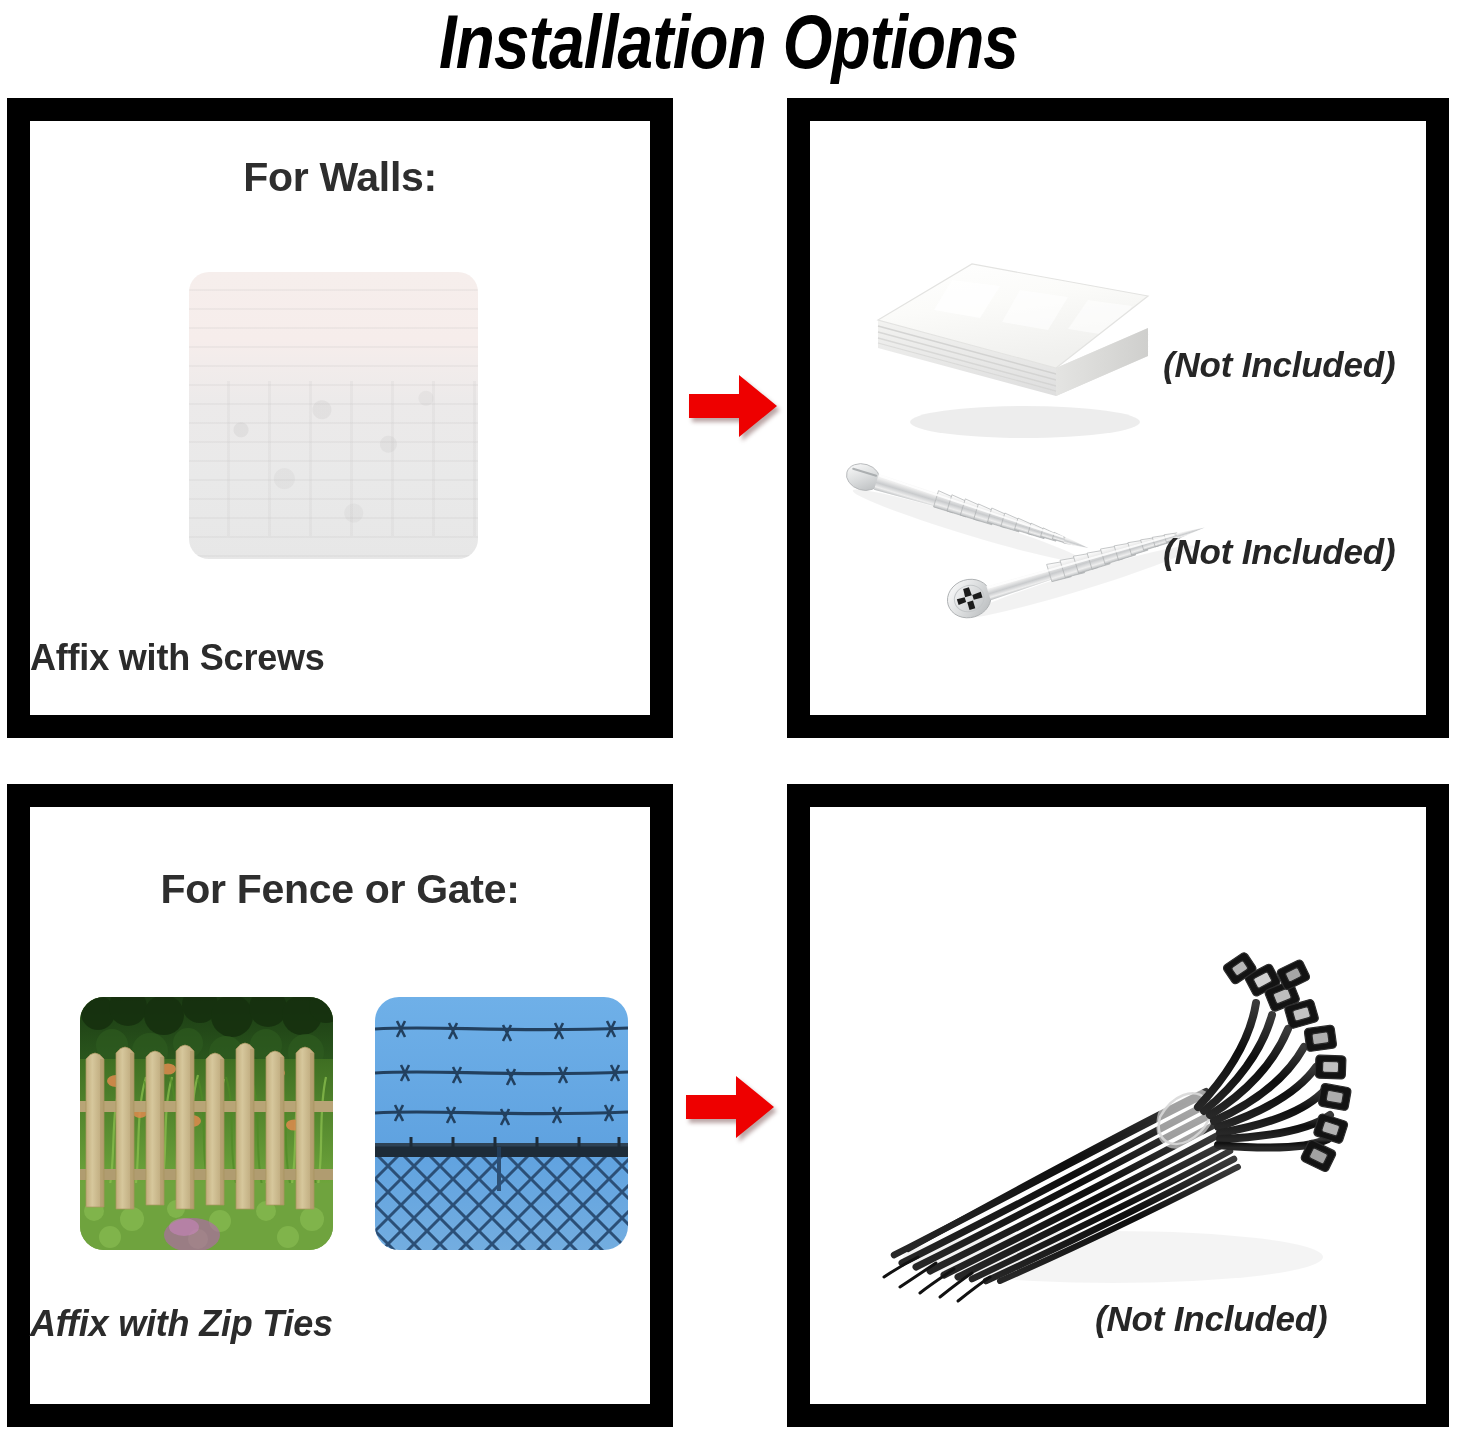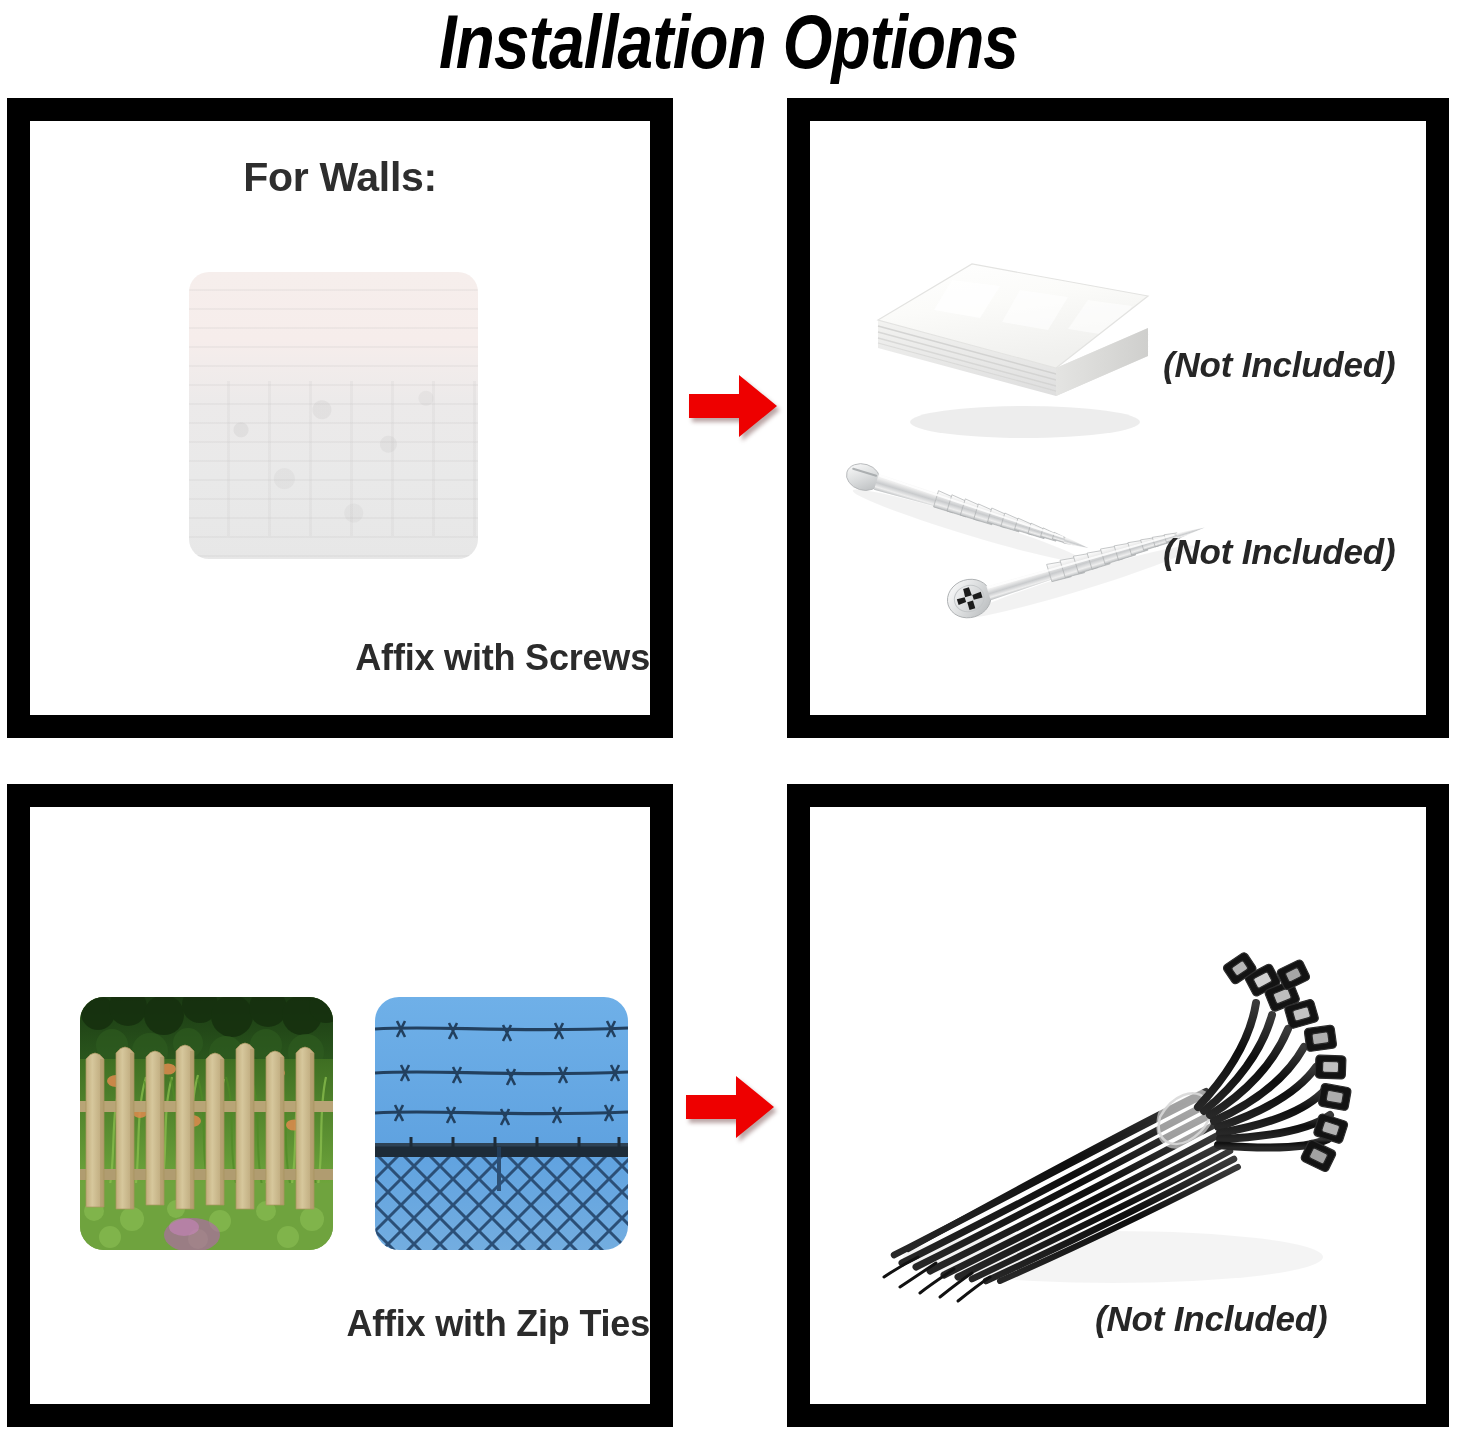--- a/index.html
+++ b/index.html
@@ -64,29 +64,29 @@
     font-weight: bold;
     color: #2e2e2e;
     letter-spacing: -0.3px;
   }
   #heading-walls { top: 32px; }
   #heading-fence { top: 58px; }
 
   .panel-caption {
     position: absolute;
     width: 100%;
-    text-align: right;
+    text-align: left;
     font-size: 36px;
     line-height: 48px;
     font-weight: bold;
     color: #2b2b2b;
     letter-spacing: -0.2px;
   }
   #caption-walls { bottom: 33px; }
-  #caption-fence { bottom: 56px; }
+  #caption-fence { bottom: 56px; font-style: italic; }
 
   .not-included {
     position: absolute;
     font-size: 35px;
     line-height: 40px;
     font-weight: bold;
     color: #262626;
     white-space: nowrap;
     letter-spacing: -0.2px;
     font-style: italic;
@@ -321,20 +321,21 @@
       </div>
 
       <div class="not-included" id="ni-screw">(Not Included)</div>
 
     </div>
   </div>
 
   <div class="panel" id="panel-fence">
     <div class="panel-inner">
 
+      <div class="panel-heading" id="heading-fence">For Fence or Gate:</div>
 
       <div class="photo" id="photo-picket">
         <svg viewBox="0 0 253 253" xmlns="http://www.w3.org/2000/svg">
           <defs>
             <linearGradient id="hedge" x1="0" y1="0" x2="0" y2="1">
               <stop offset="0%" stop-color="#1b3a13"></stop>
               <stop offset="100%" stop-color="#2c5a1e"></stop>
             </linearGradient>
             <linearGradient id="foliage" x1="0" y1="0" x2="0" y2="1">
               <stop offset="0%" stop-color="#3e6e22"></stop>

